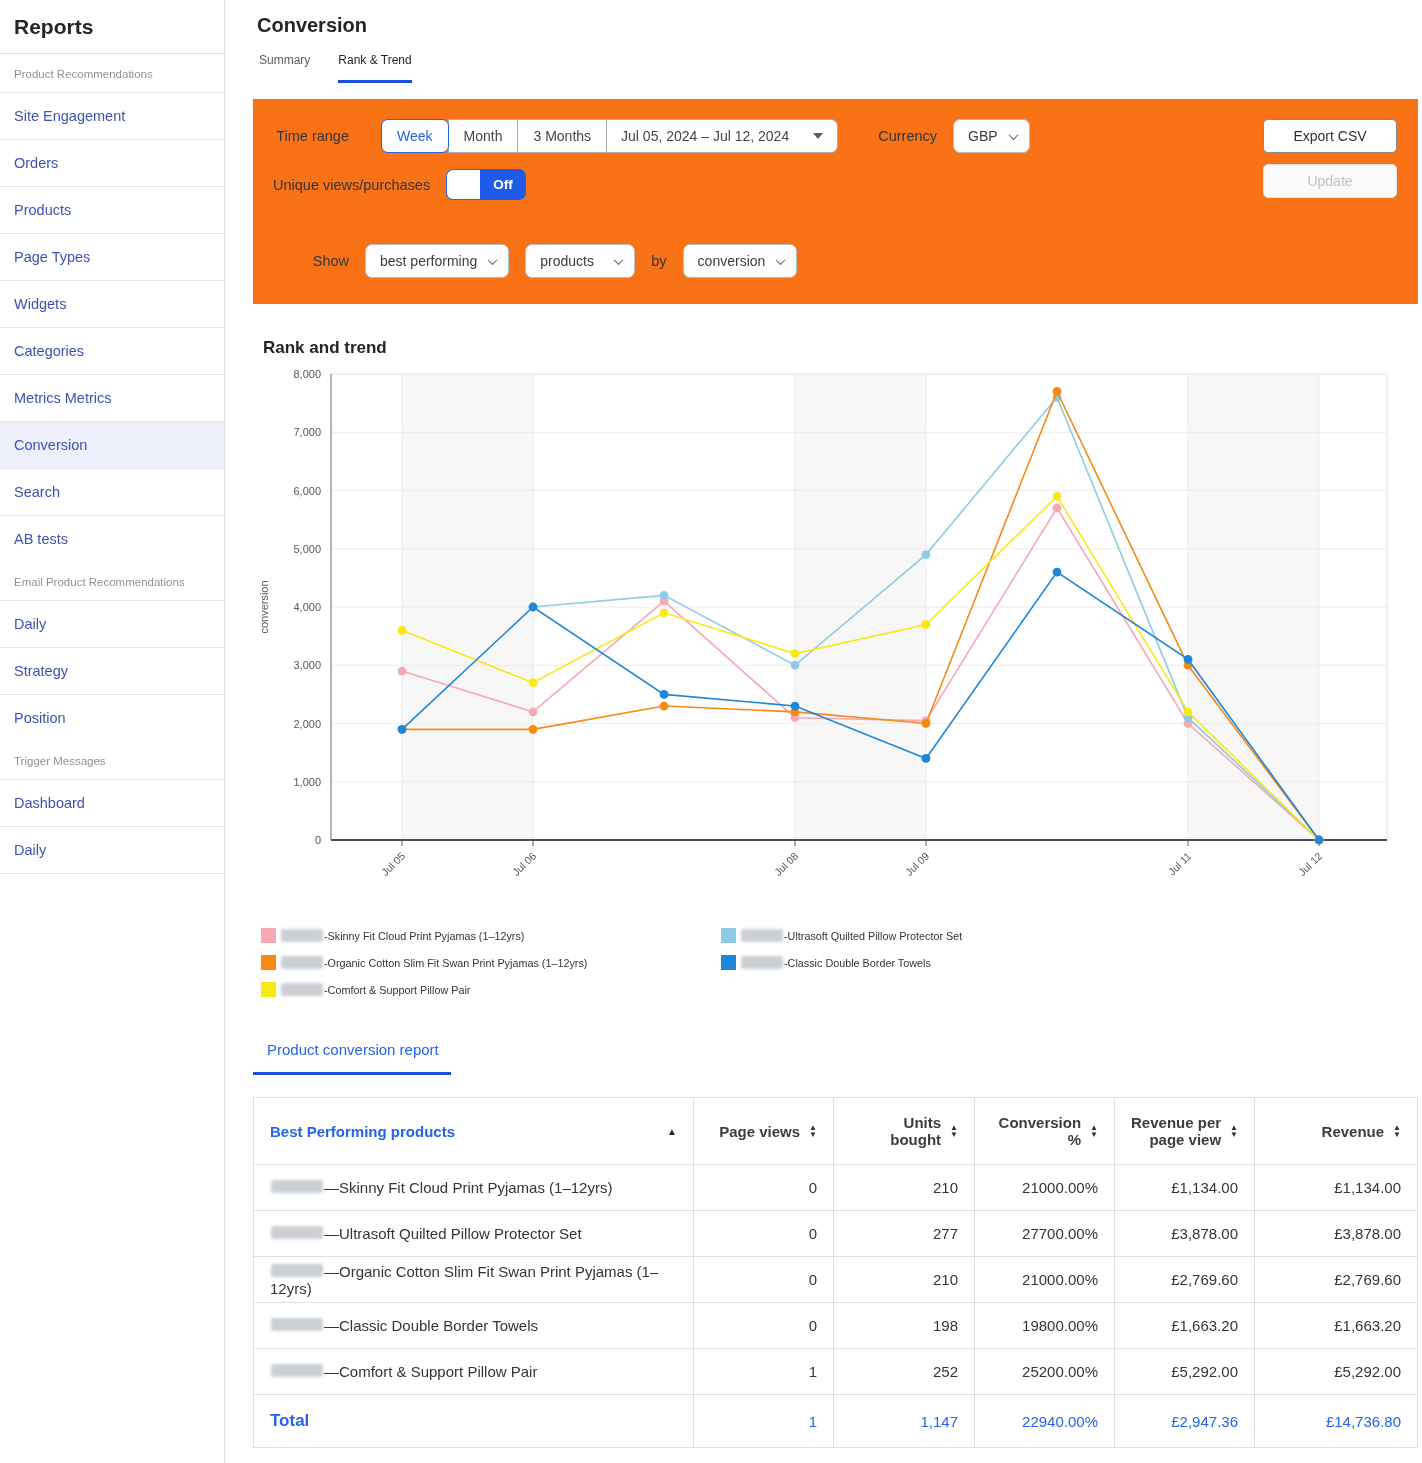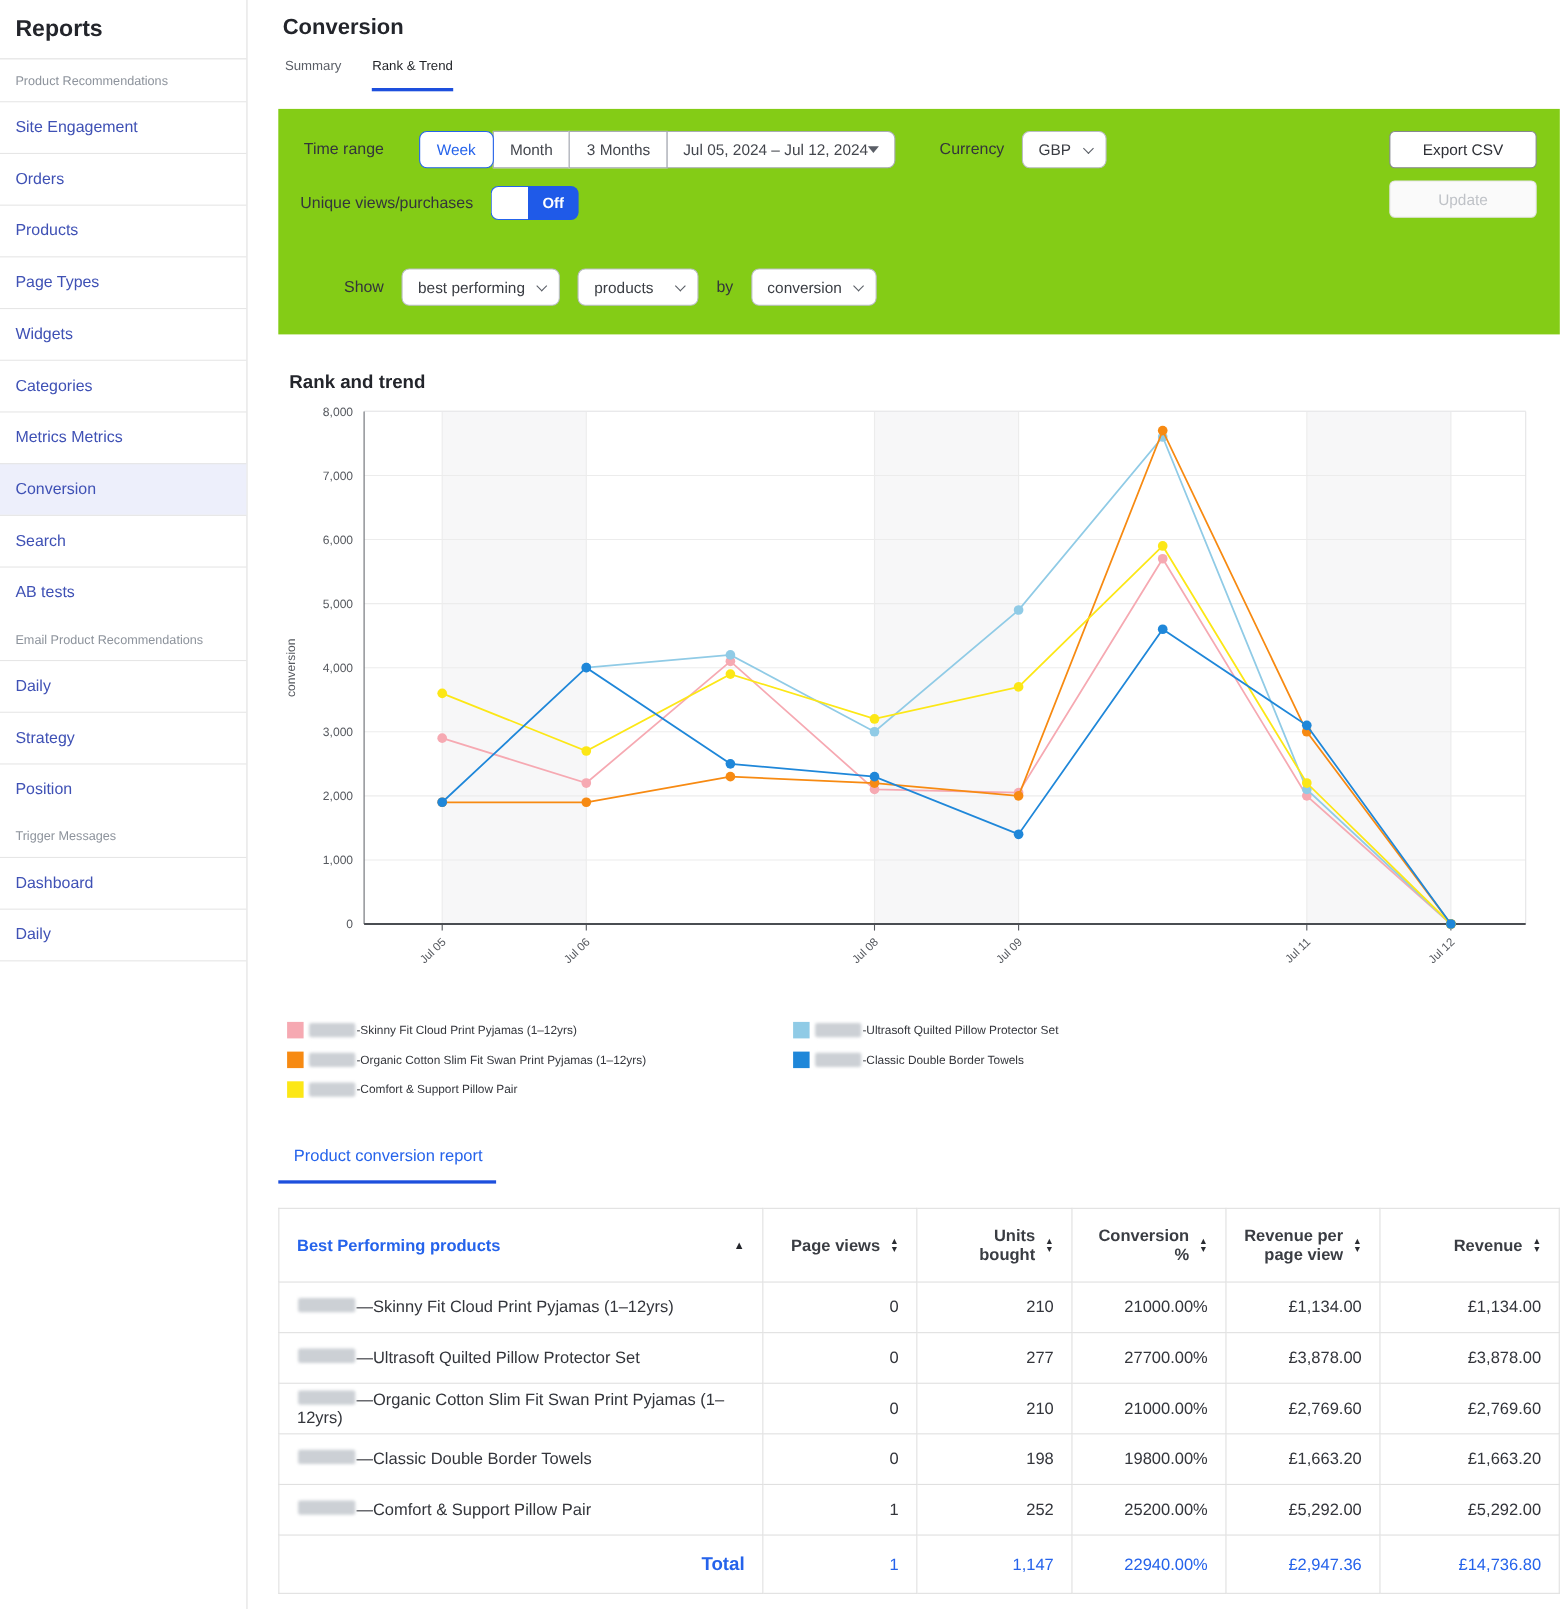--- a/index.html
+++ b/index.html
@@ -17,30 +17,30 @@
 
   
   .main { flex:1 1 auto; padding:0 4px 0 0; }
   .main-inner { padding-left:28px; }
   .page-title { font-size:20px; font-weight:600; color:#23252b; padding:14px 0 16px 4px; }
   .tabs { display:flex; gap:28px; padding-left:6px; }
   .tab { font-size:12px; color:#5a5e66; padding-bottom:13px; cursor:pointer; }
   .tab.active { color:#1f2126; border-bottom:3px solid #1d4fdd; }
 
   
-  .panel { background:#84cc16; margin-top:16px; padding:20px 20px 26px 20px; display:flex; }
+  .panel { background:#f97316; margin-top:16px; padding:20px 20px 26px 20px; display:flex; }
   .panel-left { flex:1 1 auto; }
   .frow { display:flex; align-items:center; }
   .flabel { font-size:14.5px; color:#33353b; }
   .flabel.w { width:76px; text-align:right; }
   .seg-group { display:flex; margin-left:32px; }
   .seg { font-size:14px; color:#43464d; background:#fff; border:1px solid #a8acb4; padding:8px 15px; cursor:pointer; margin-left:-1px; }
   .seg:first-child { border-radius:7px 0 0 7px; margin-left:0; }
   .seg.selected { color:#2563eb; border-color:#2563eb; border-radius:7px; position:relative; z-index:2; }
-  .seg-date { display:flex; align-items:center; gap:0; font-size:14px; color:#43464d; background:#fff; border:1px solid #a8acb4; padding:8px 14px; border-radius:0 7px 7px 0; margin-left:-1px; cursor:pointer; }
+  .seg-date { display:flex; align-items:center; gap:24px; font-size:14px; color:#43464d; background:#fff; border:1px solid #a8acb4; padding:8px 14px; border-radius:0 7px 7px 0; margin-left:-1px; cursor:pointer; }
   .caret-down { width:0; height:0; border-left:5px solid transparent; border-right:5px solid transparent; border-top:6px solid #5a5e66; }
   .chev { width:7px; height:7px; border-right:1.7px solid #5a5e66; border-bottom:1.7px solid #5a5e66; transform:rotate(45deg) translate(-1px,-1px); }
   .selectbox { display:flex; align-items:center; gap:12px; background:#fff; border:1px solid #b9bdc4; border-radius:7px; padding:8px 12px 8px 14px; font-size:14px; color:#3a3d43; cursor:pointer; }
   .row2 { margin-top:16px; }
   .toggle { display:flex; margin-left:16px; border-radius:7px; cursor:pointer; }
   .toggle .knob { width:34px; background:#fff; border:1px solid #2563eb; border-right:none; border-radius:7px 0 0 7px; }
   .toggle .state { background:#1f5ae8; color:#fff; font-size:13.5px; font-weight:600; padding:8px 13px; border-radius:0 7px 7px 0; }
   .row3 { margin-top:44px; }
   .row3 .gap { width:16px; }
   .panel-right { flex:0 0 auto; display:flex; flex-direction:column; gap:11px; align-items:flex-end; padding-right:1px; }
@@ -66,21 +66,21 @@
   table.report th { height:67px; font-weight:700; color:#3a3d43; text-align:right; }
   table.report th.product { text-align:left; color:#2563eb; }
   table.report td { height:46px; text-align:right; color:#33353b; }
   table.report td.product { text-align:left; }
   .th-flex { display:flex; align-items:center; justify-content:flex-end; gap:9px; }
   .th-flex.left { justify-content:space-between; }
   .sort-asc { font-size:10px; color:#23252b; }
   .sorts { display:inline-flex; flex-direction:column; font-size:8px; line-height:7px; color:#2b2d33; }
   td .blur-chip { width:52px; }
   tr.total td { color:#2563eb; height:53px; }
-  tr.total td.product { text-align:right; font-size:17px; font-weight:700; }
+  tr.total td.product { font-size:17px; font-weight:700; }
 </style>
 </head>
 <body>
 
 <div class="app">
 
   <aside class="sidebar">
     <h1>Reports</h1>
     <div class="sb-divider"></div>
     <nav id="sidebar-nav">

